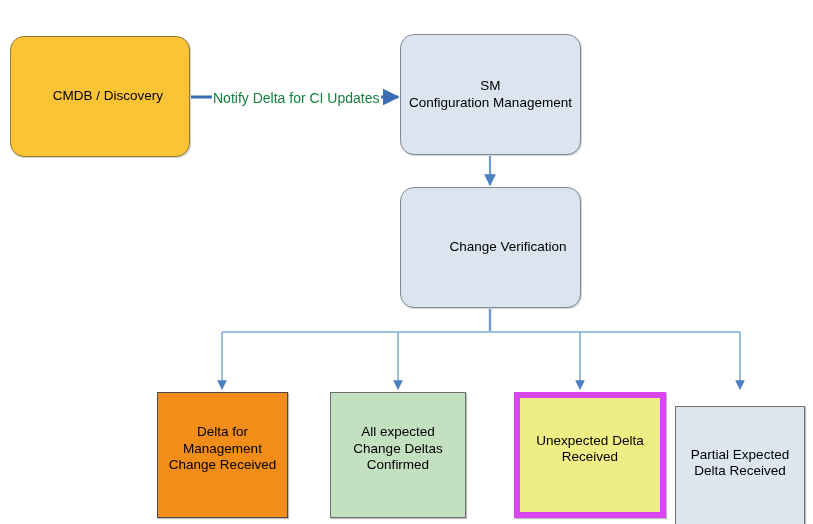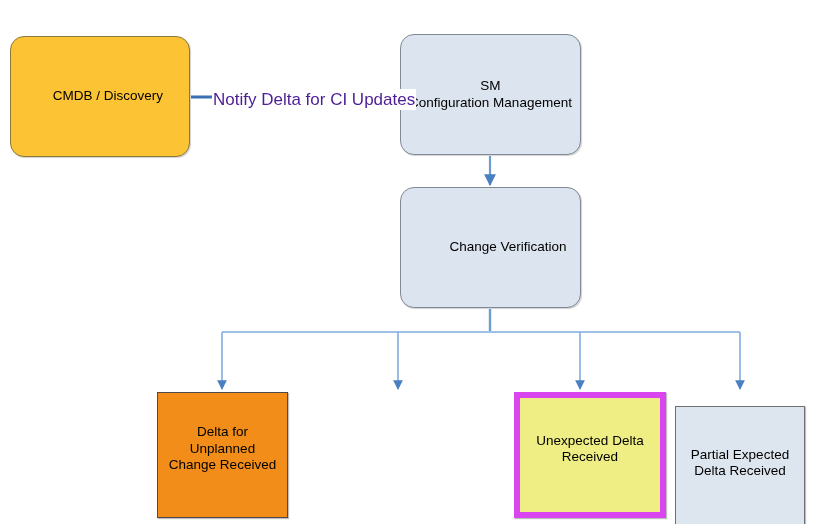--- a/index.html
+++ b/index.html
@@ -110,22 +110,22 @@
     top: 0;
     width: 813px;
     height: 524px;
     z-index: 1;
   }
   
   .edge-label {
     position: absolute;
     z-index: 4;
     background: #ffffff;
-    color: #4c1d95;
-    font-size: 17px;
+    color: #15803d;
+    font-size: 14px;
     line-height: 1;
     padding: 2px 1px;
     white-space: nowrap;
   }
   .edge-label.e-notify {
     left: 212px;
     top: 89px;
   }
 </style>
 </head>
@@ -181,24 +181,29 @@
     <span class="node-text">SM
 Configuration Management</span>
   </div>
 
   <div class="node rounded n-cv">
     <span class="node-text">Change Verification</span>
   </div>
 
   <div class="node leaf n-l1">
     <span class="leaf-text">Delta for
-Unplanned
+Management
 Change Received</span>
   </div>
 
+  <div class="node leaf n-l2">
+    <span class="leaf-text">All expected
+Change Deltas
+Confirmed</span>
+  </div>
 
   <div class="node leaf n-l3">
     <span class="leaf-text">Unexpected Delta
 Received</span>
   </div>
 
   <div class="node leaf n-l4">
     <span class="leaf-text">Partial Expected
 Delta Received</span>
   </div>

